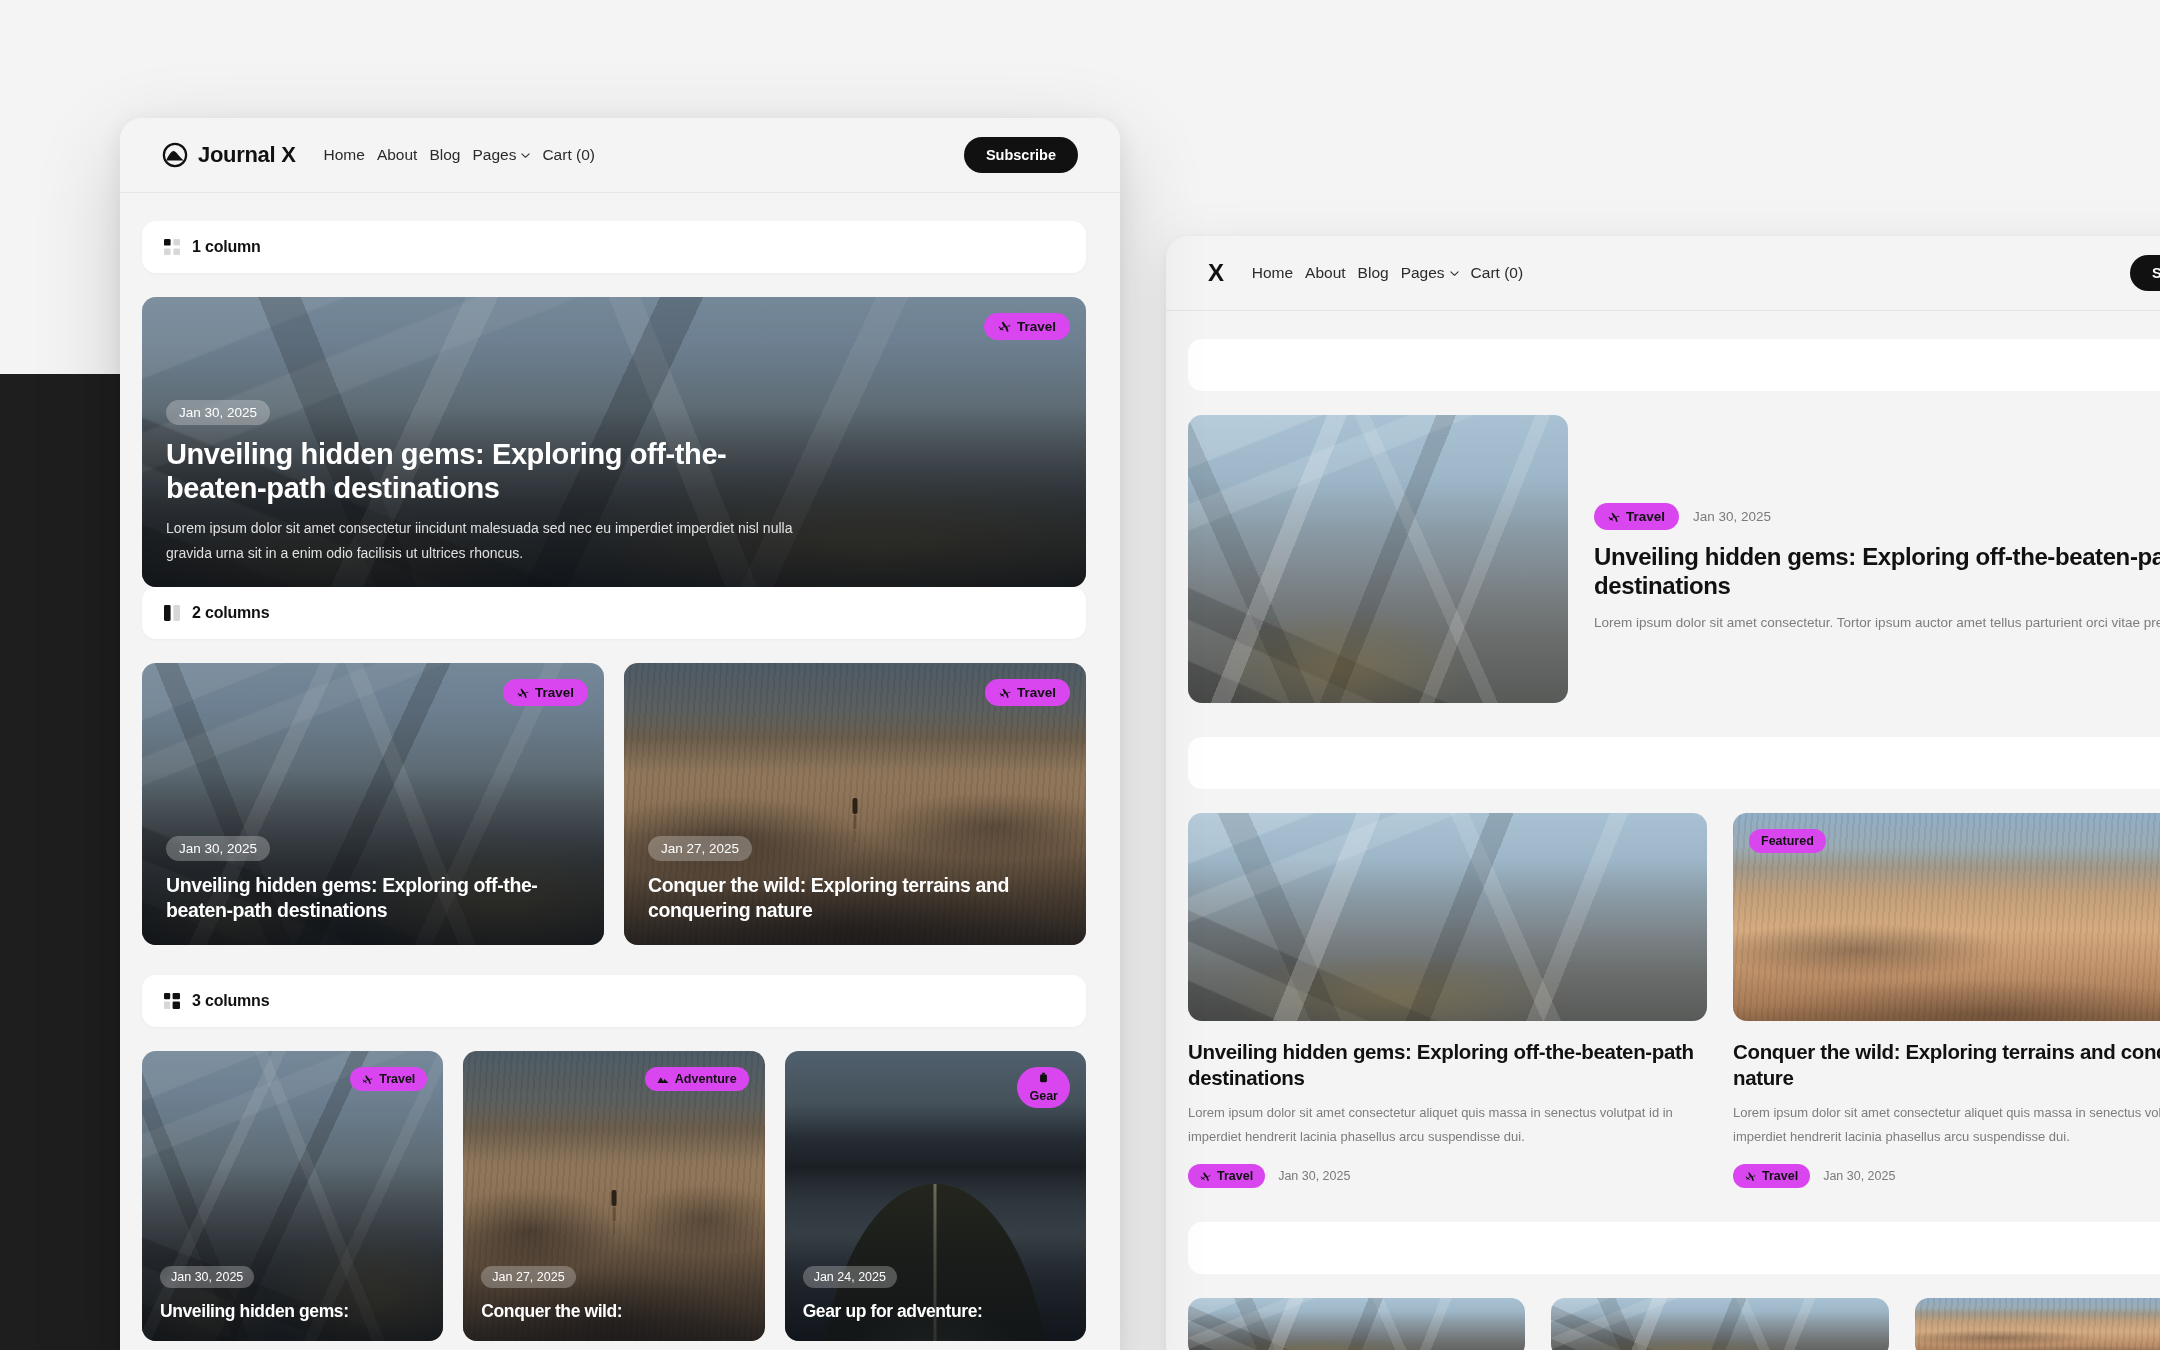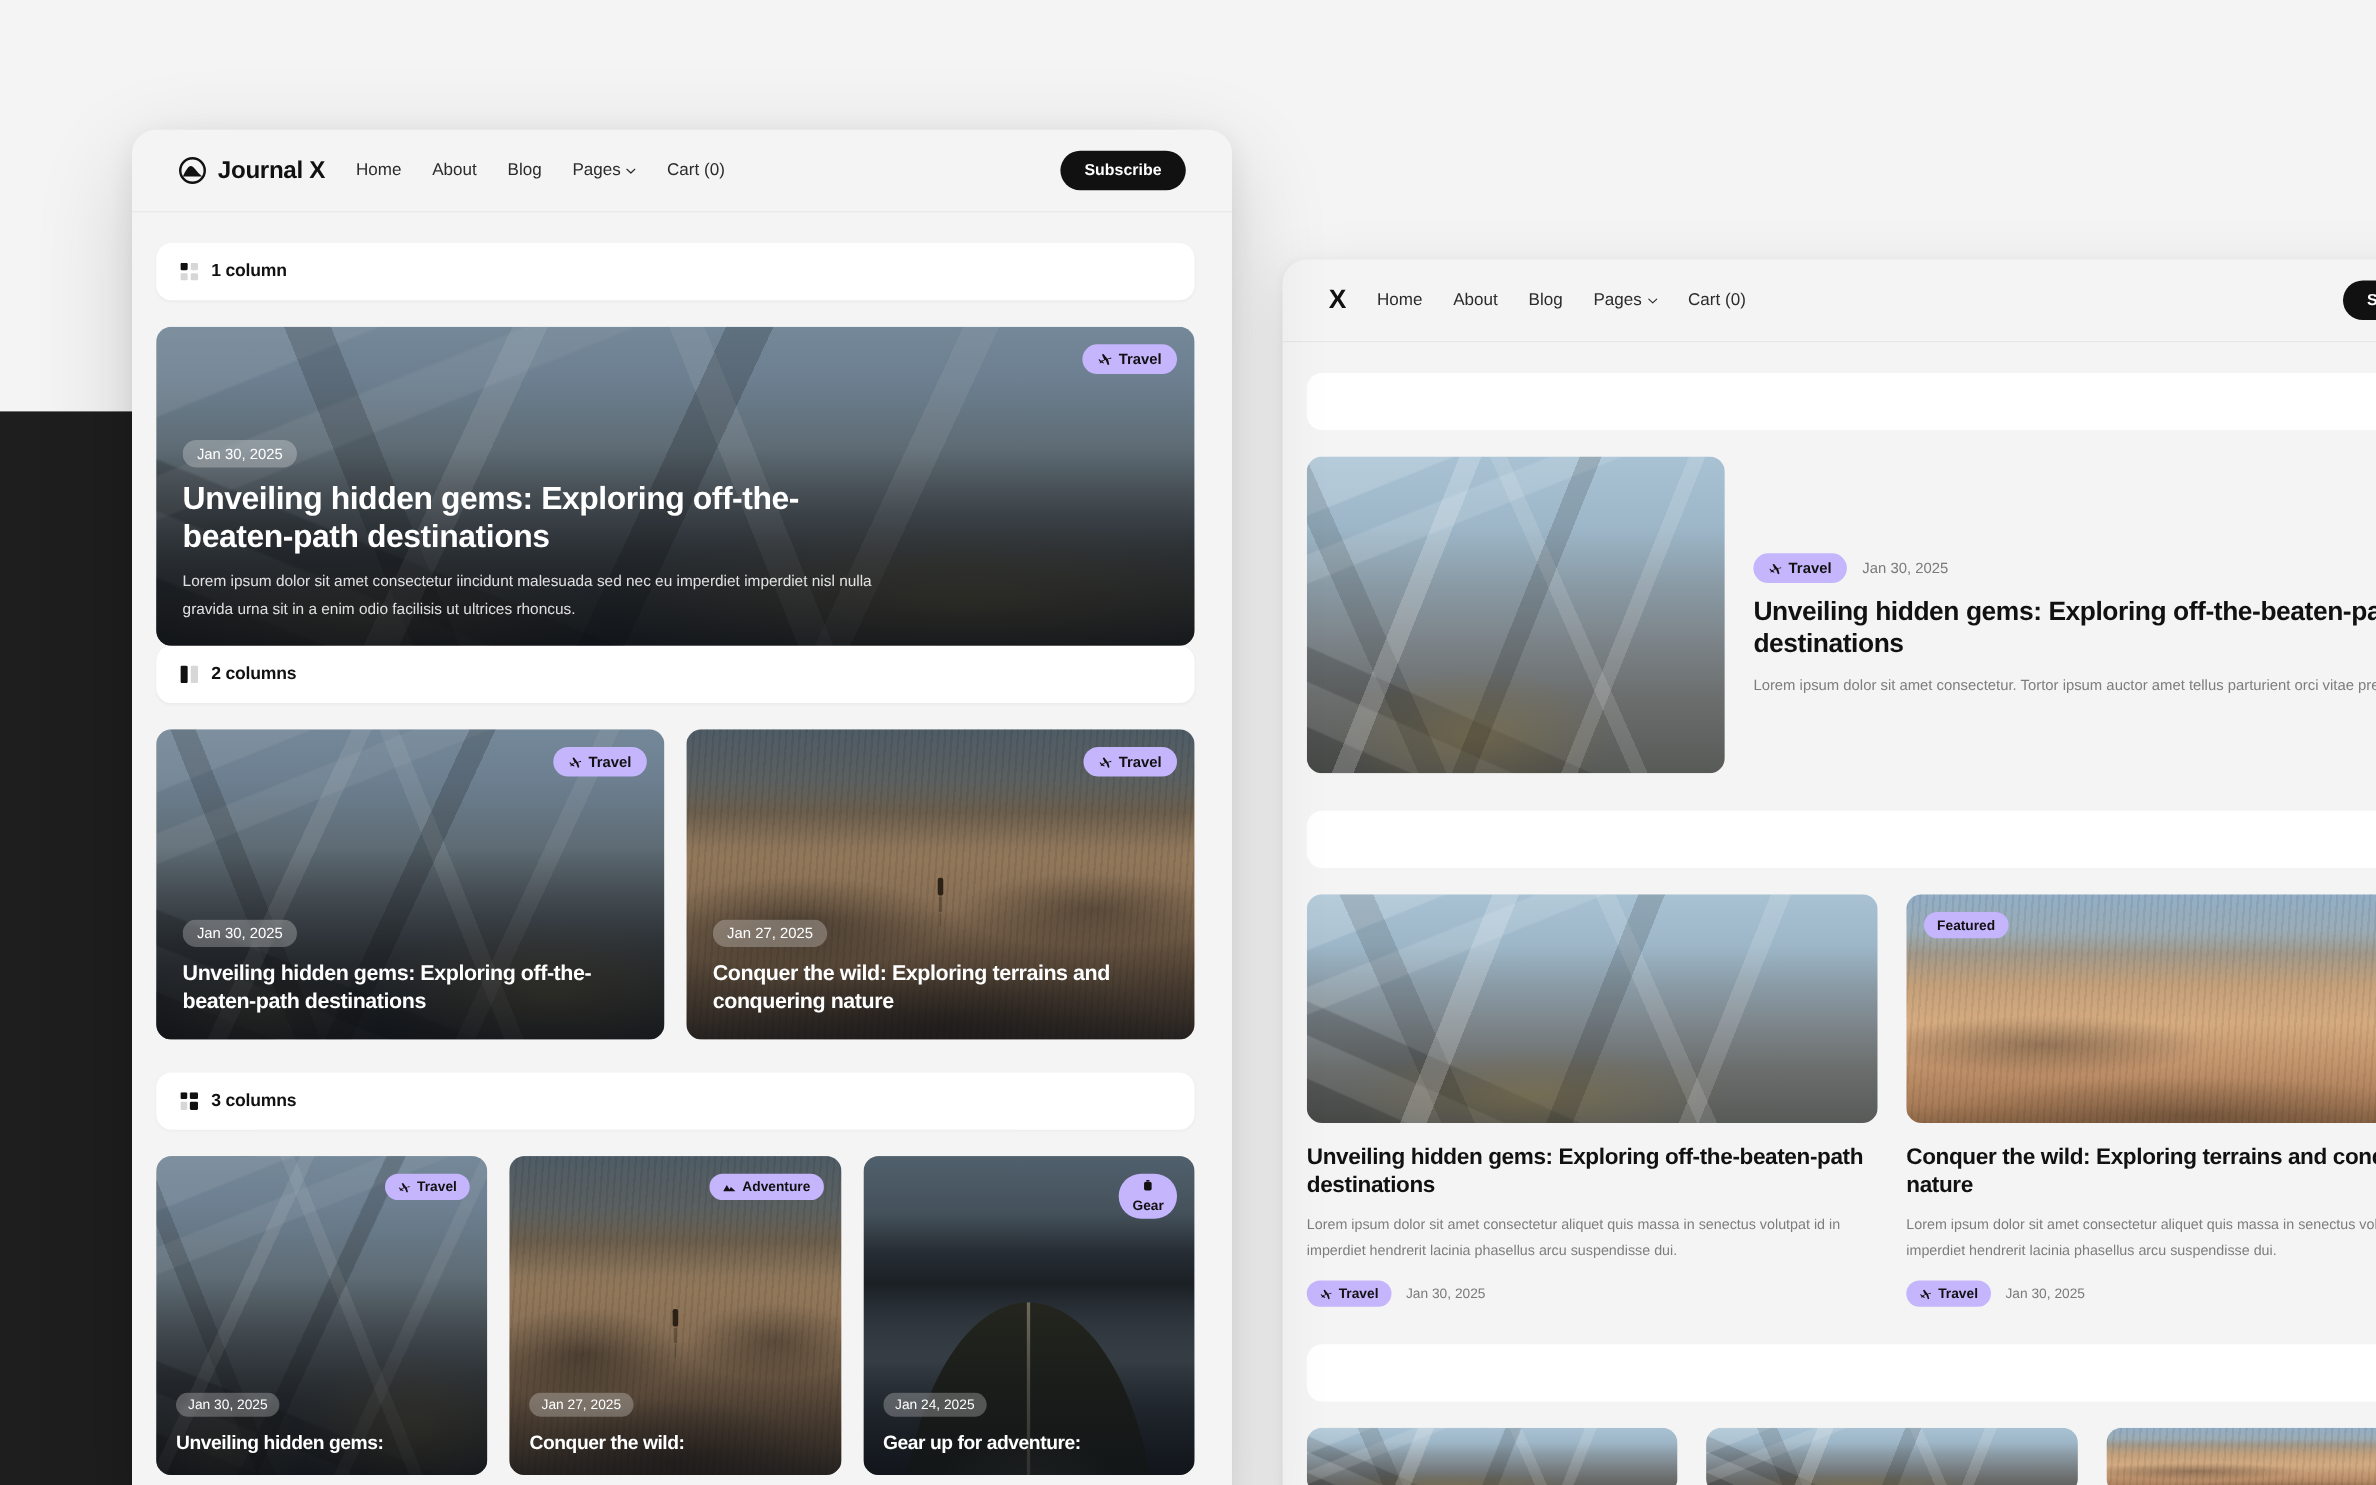--- a/index.html
+++ b/index.html
@@ -47,21 +47,21 @@
   .nav {
     display: flex; align-items: center;
     height: 75px;
     padding: 0 42px;
     border-bottom: 1px solid #e6e6e6;
     background: #f4f4f4;
   }
   .brand { display: flex; align-items: center; gap: 10px; margin-right: 28px; justify-content: flex-end; }
   .logo-mark { width: 26px; height: 26px; display: block; flex: 0 0 auto; }
   .brand-name { font-size: 22px; font-weight: 700; color: #111; letter-spacing: -.3px; white-space: nowrap; }
-  .nav-links { display: flex; align-items: center; gap: 28px; }
+  .nav-links { display: flex; align-items: center; gap: 12px; }
   .nav-link {
     font-size: 15.5px; color: #2b2b2b; white-space: nowrap;
     display: inline-flex; align-items: center; gap: 5px; cursor: pointer;
   }
   .chev { width: 9px; height: 9px; display: inline-block; }
   .nav-spacer { flex: 1 1 auto; }
   .subscribe {
     background: #111; color: #fff; border: none;
     border-radius: 999px; padding: 10px 22px;
     font-size: 14.5px; font-weight: 700; cursor: pointer;
@@ -95,21 +95,21 @@
   }
   .ocard .photo { position: absolute; inset: 0; }
   .ocard .scrim {
     position: absolute; inset: 0;
     background: linear-gradient(to bottom, rgba(10,14,20,.18) 0%, rgba(10,14,20,.10) 38%, rgba(10,14,20,.50) 72%, rgba(10,14,20,.72) 100%);
   }
   .ocard .inner { position: relative; height: 100%; display: flex; flex-direction: column; }
   .ocard .badge-row { display: flex; justify-content: flex-end; padding: 16px 16px 0 16px; }
   .ocard .text { margin-top: auto; padding: 0 24px 22px 24px; }
   .pill {
-    background: #c4b5fd; color: #111;
+    background: #d946ef; color: #111;
     border-radius: 999px;
     display: inline-flex; align-items: center; gap: 6px;
     padding: 6px 14px;
     font-size: 13.5px; font-weight: 600; white-space: nowrap;
   }
   .pill .pi { display: block; flex: 0 0 auto; }
   .datechip {
     display: inline-block;
     background: rgba(255,255,255,.26);
     color: #fff;

